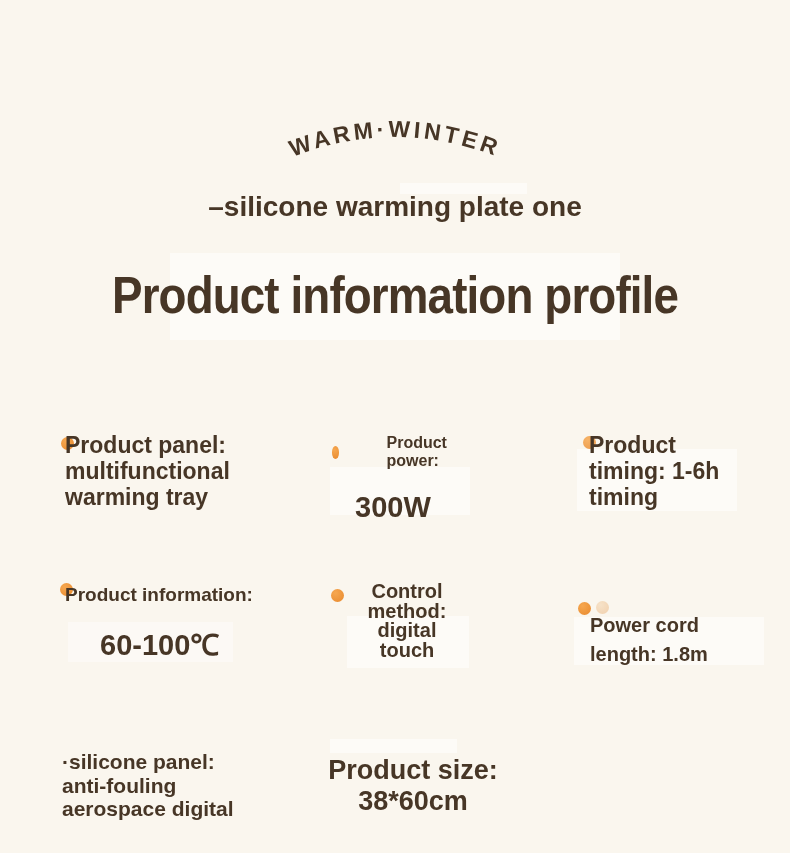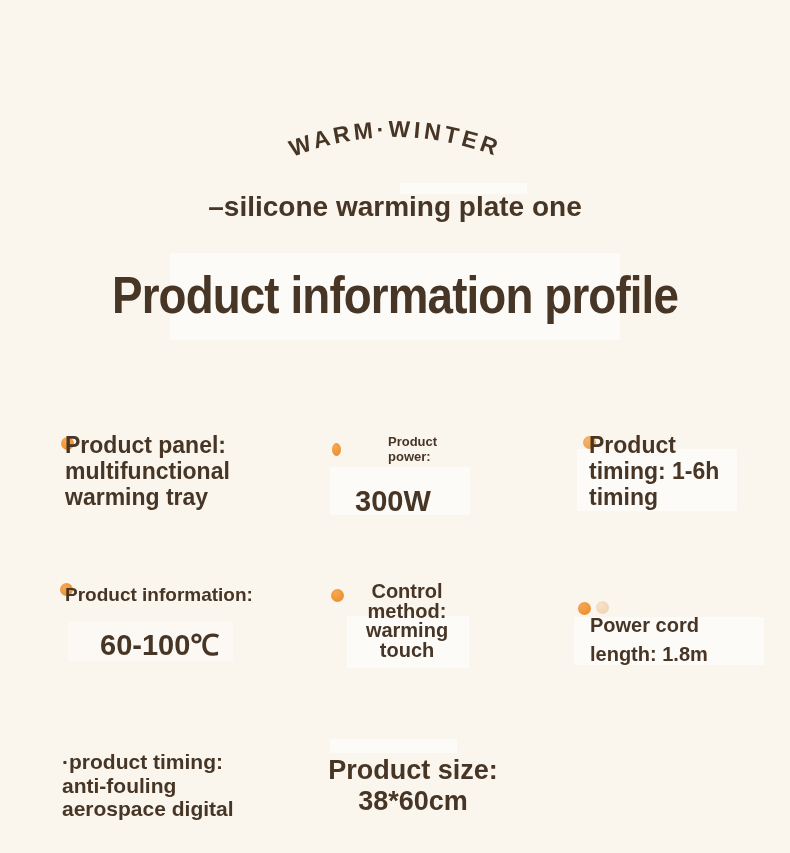--- a/index.html
+++ b/index.html
@@ -53,21 +53,21 @@
   .dot-abs{position:absolute;z-index:0;}
   .dot-light{
     background:radial-gradient(circle at 35% 30%, #F6E2C8, var(--accent-light));
   }
 
   
   .cell-name{left:65px;top:432px;font-size:23px;line-height:26px;}
   .cell-name .dot-abs{left:-4px;top:5px;}
   .cell-power{left:332px;top:434px;width:122px;}
   .label-row{display:flex;align-items:center;gap:8px;}
-  .cell-power .label{font-size:13px;margin-left:39px;}
+  .cell-power .label{font-size:16px;margin-left:39px;}
   .cell-power .value{font-size:29px;margin-top:21px;text-align:center;}
   .cell-timing{left:589px;top:432px;font-size:23px;line-height:26px;}
   .cell-timing .dot-abs{left:-6px;top:4px;opacity:.85;}
 
   
   .cell-temp{left:65px;top:584px;}
   .cell-temp .label{font-size:19px;position:relative;z-index:1;}
   .cell-temp .dot-abs{left:-5px;top:-1px;}
   .cell-temp .value{font-size:29px;margin:18px 0 0 35px;position:relative;z-index:1;}
   .cell-control{left:352px;top:582px;width:110px;text-align:center;font-size:20px;line-height:19.5px;}
@@ -129,33 +129,33 @@
   <div class="cell cell-temp">
     <span class="dot dot-abs"></span>
     <div class="label">Product information:</div>
     <div class="value">60-100℃</div>
   </div>
 
   <div class="cell cell-control">
     <span class="dot dot-abs"></span>
     <div class="line">Control</div>
     <div class="line">method:</div>
-    <div class="line">warming</div>
+    <div class="line">digital</div>
     <div class="line">touch</div>
   </div>
 
   <div class="cell cell-cord">
     <span class="dot dot-abs dot-main"></span>
     <span class="dot dot-abs dot-light dot-faded"></span>
     <div class="line">Power cord</div>
     <div class="line">length: 1.8m</div>
   </div>
 
   <div class="cell cell-panel">
-    <div class="line">·product timing:</div>
+    <div class="line">·silicone panel:</div>
     <div class="line">anti-fouling</div>
     <div class="line">aerospace digital</div>
   </div>
 
   <div class="cell cell-size">
     <div class="line">Product size:</div>
     <div class="line">38*60cm</div>
   </div>
 
 </div>

